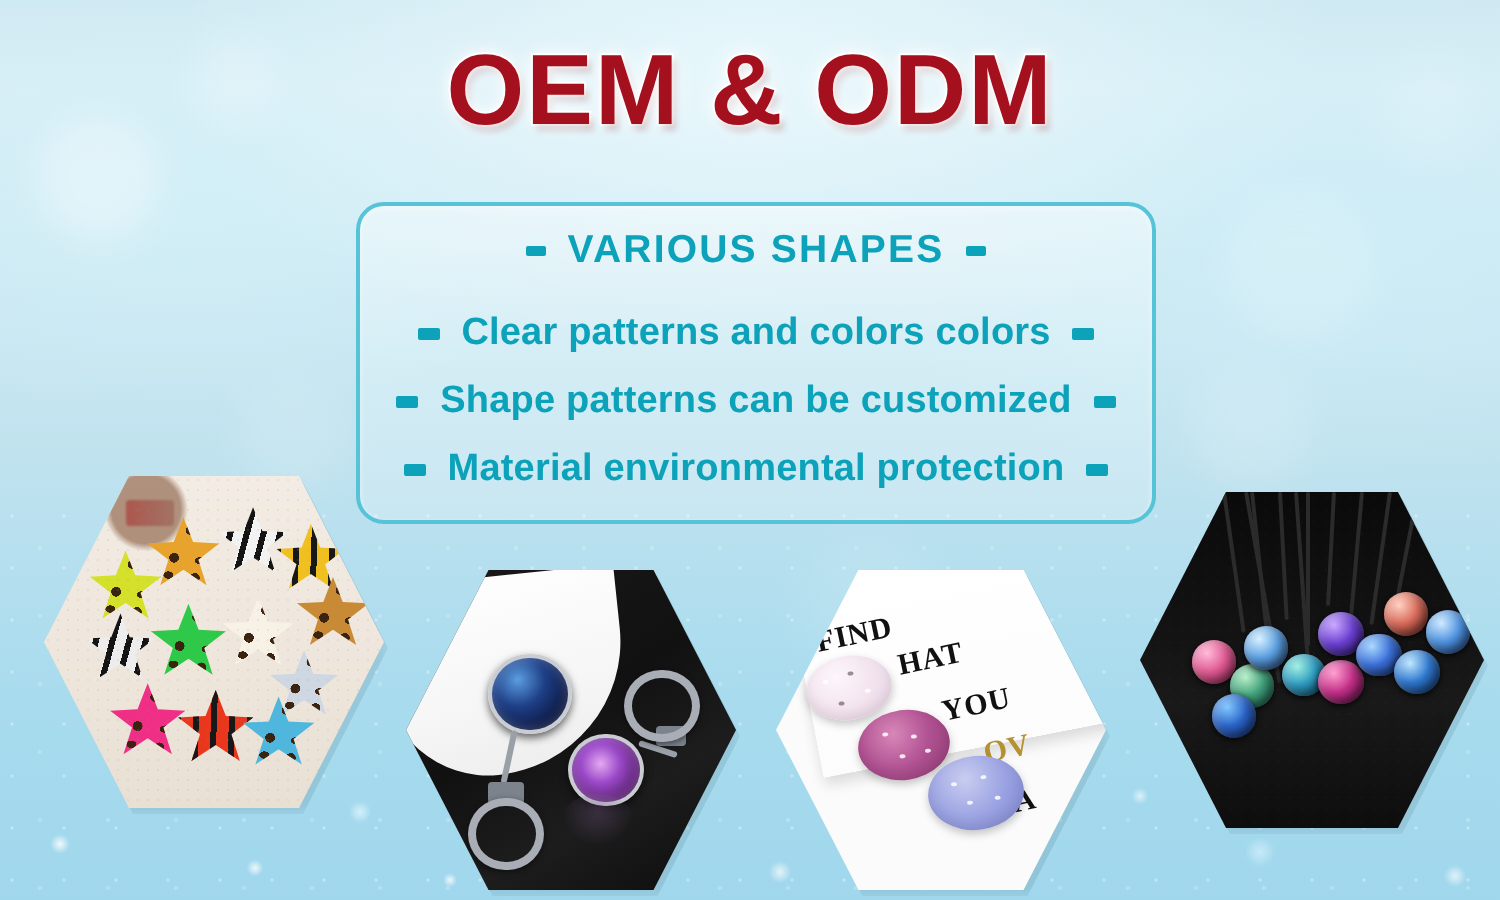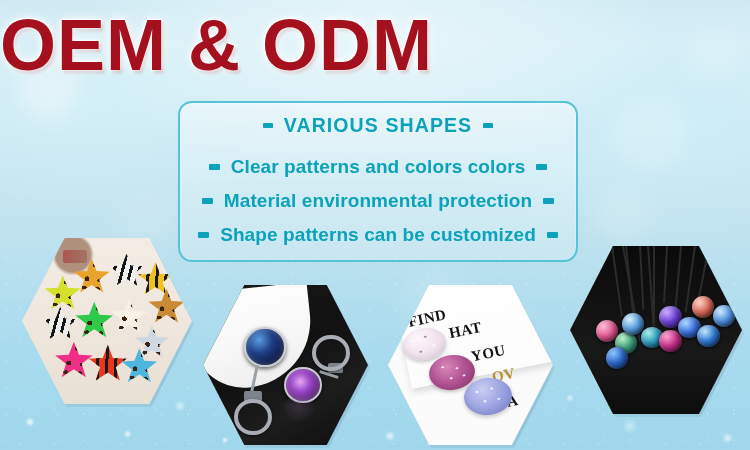--- a/index.html
+++ b/index.html
@@ -52,21 +52,22 @@
     background-size:26px 26px, 34px 34px;
     background-image:
       radial-gradient(circle 2px at 6px 8px, rgba(255,255,255,.55), rgba(255,255,255,0) 60%),
       radial-gradient(circle 2.5px at 20px 24px, rgba(226,246,253,.5), rgba(226,246,253,0) 60%);
     opacity:.9;
   }
 
   
   .headline{
     position:absolute; top:6px; left:0; right:0;
-    font-size:72px;
+    text-align:center;
+    font-size:50px;
     line-height:78px;
     font-weight:bold;
     letter-spacing:1px;
     color:#a4101d;
     -webkit-text-stroke:2px #ffffff;
     paint-order:stroke fill;
     text-shadow:
       0 0 6px rgba(255,255,255,.95),
       0 0 12px rgba(255,255,255,.8),
       2px 3px 3px rgba(120,20,30,.28);
@@ -252,26 +253,26 @@
       <span class="txt">VARIOUS SHAPES</span>
       <span class="dash"></span>
     </div>
     <div class="f-line item">
       <span class="dash"></span>
       <span class="txt">Clear patterns and colors colors</span>
       <span class="dash"></span>
     </div>
     <div class="f-line item">
       <span class="dash"></span>
+      <span class="txt">Shape patterns can be customized</span>
+      <span class="dash"></span>
+    </div>
+    <div class="f-line item">
+      <span class="dash"></span>
       <span class="txt">Material environmental protection</span>
-      <span class="dash"></span>
-    </div>
-    <div class="f-line item">
-      <span class="dash"></span>
-      <span class="txt">Shape patterns can be customized</span>
       <span class="dash"></span>
     </div>
   </div>
 
   <div class="hex-shadow" style="left:24px;top:241px;width:170px;height:166px;"></div>
   <div class="hex hex1">
     <div class="inner board">
 
       <div class="star leopard" style="left:30%;top:12%;width:22%;height:22%;background-color:#e8a32c;"></div>
       <div class="star zebra" style="left:51%;top:9%;width:21%;height:21%;background-color:#f2f2f2;"></div>

